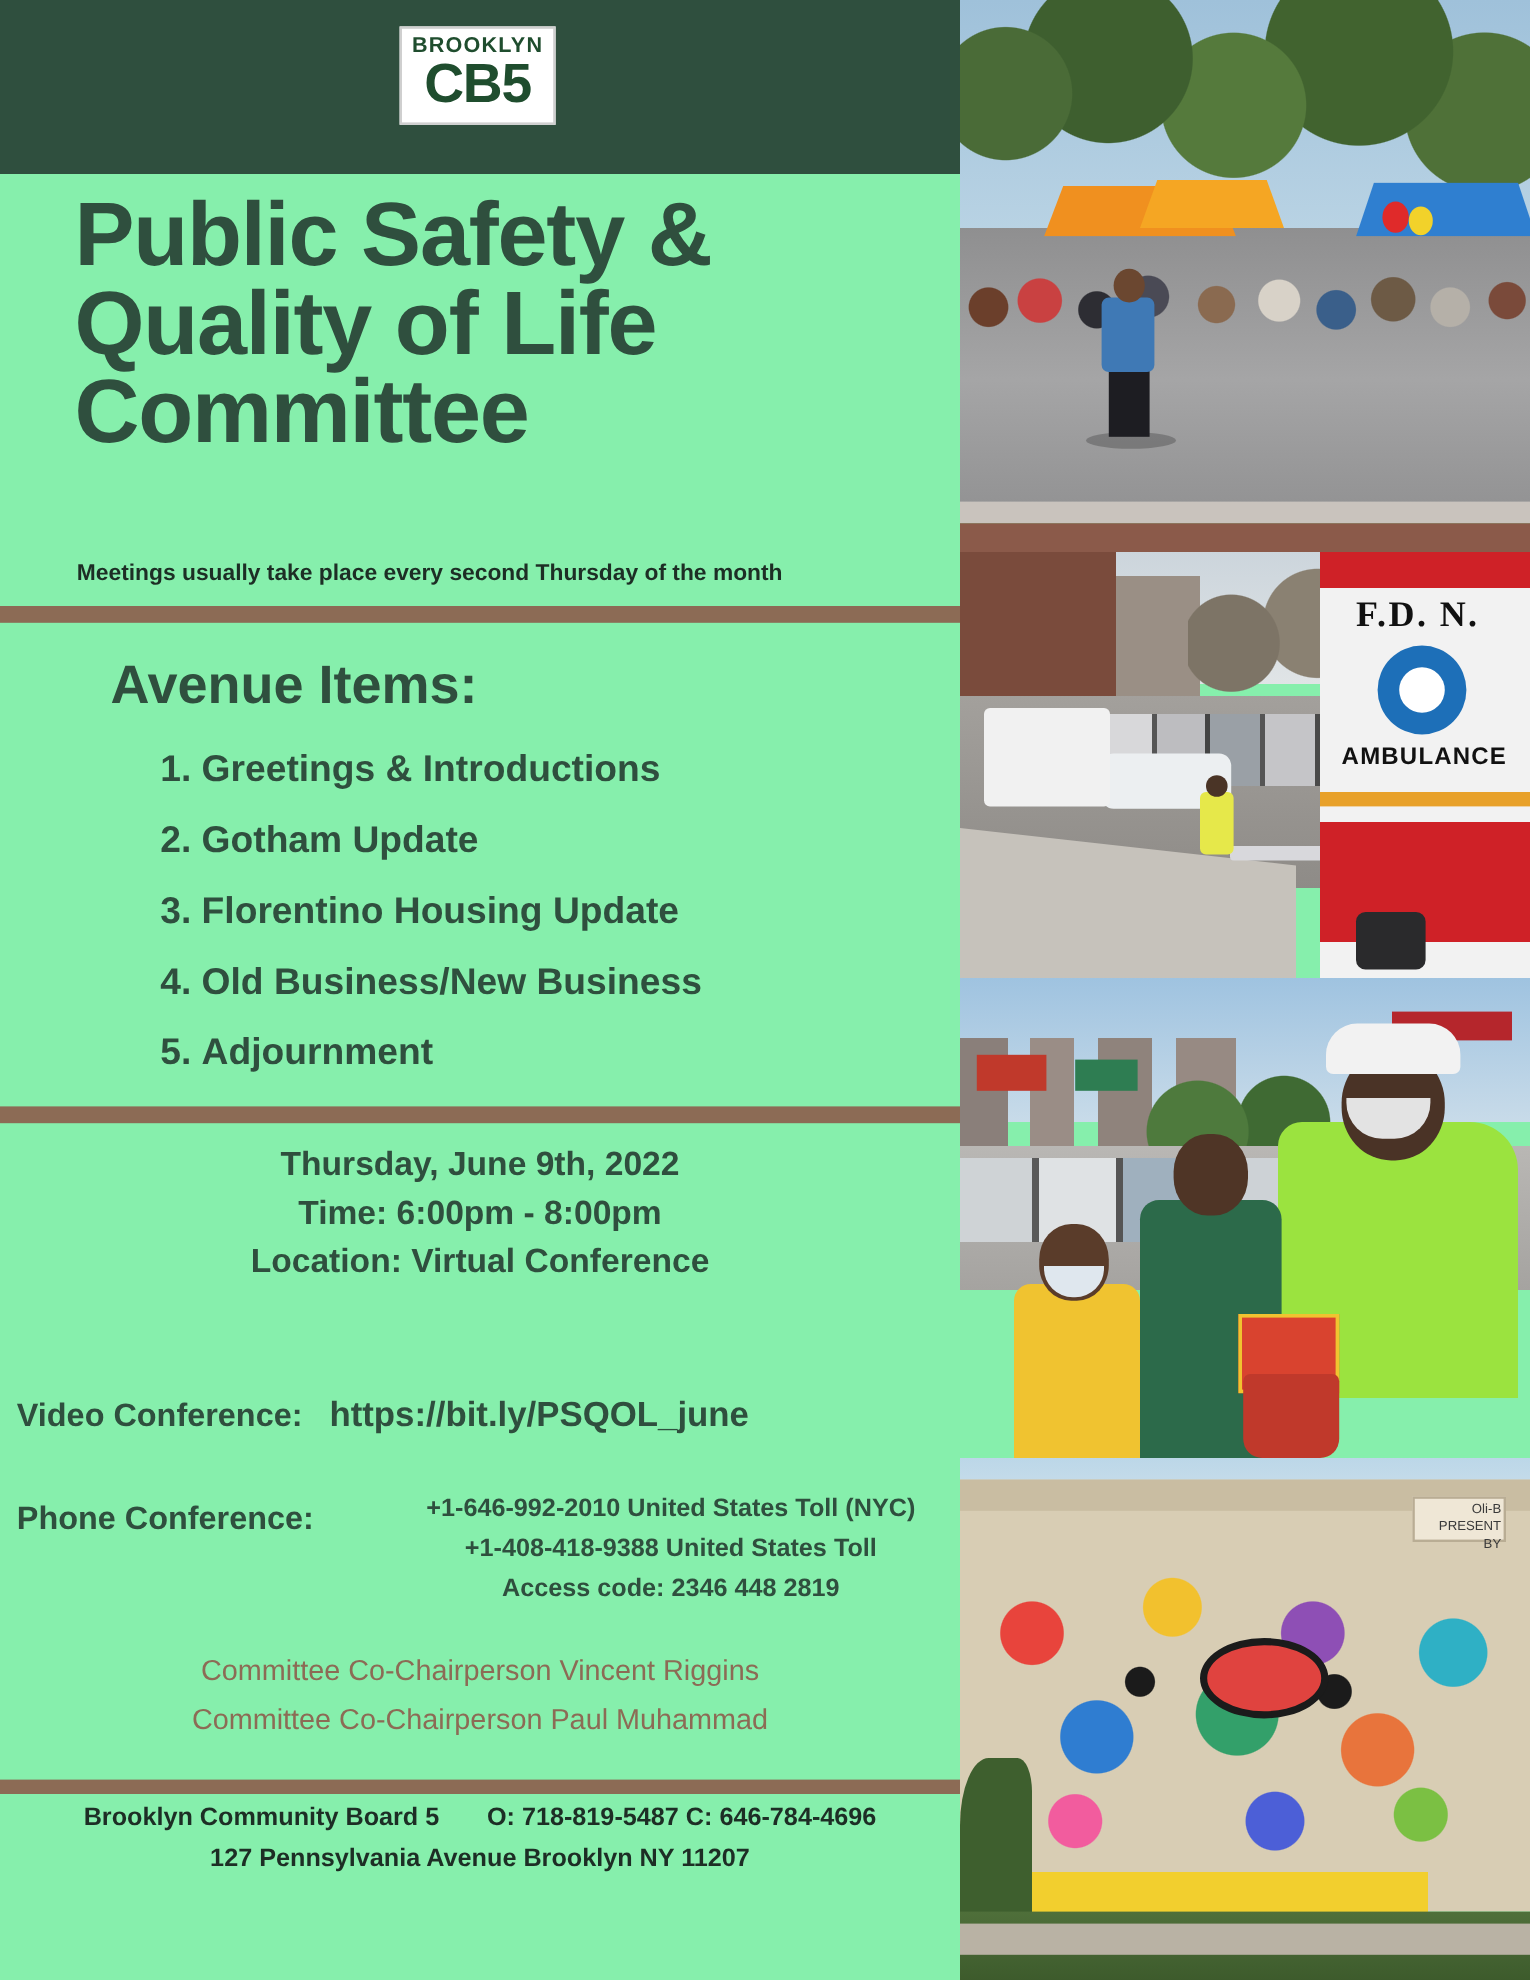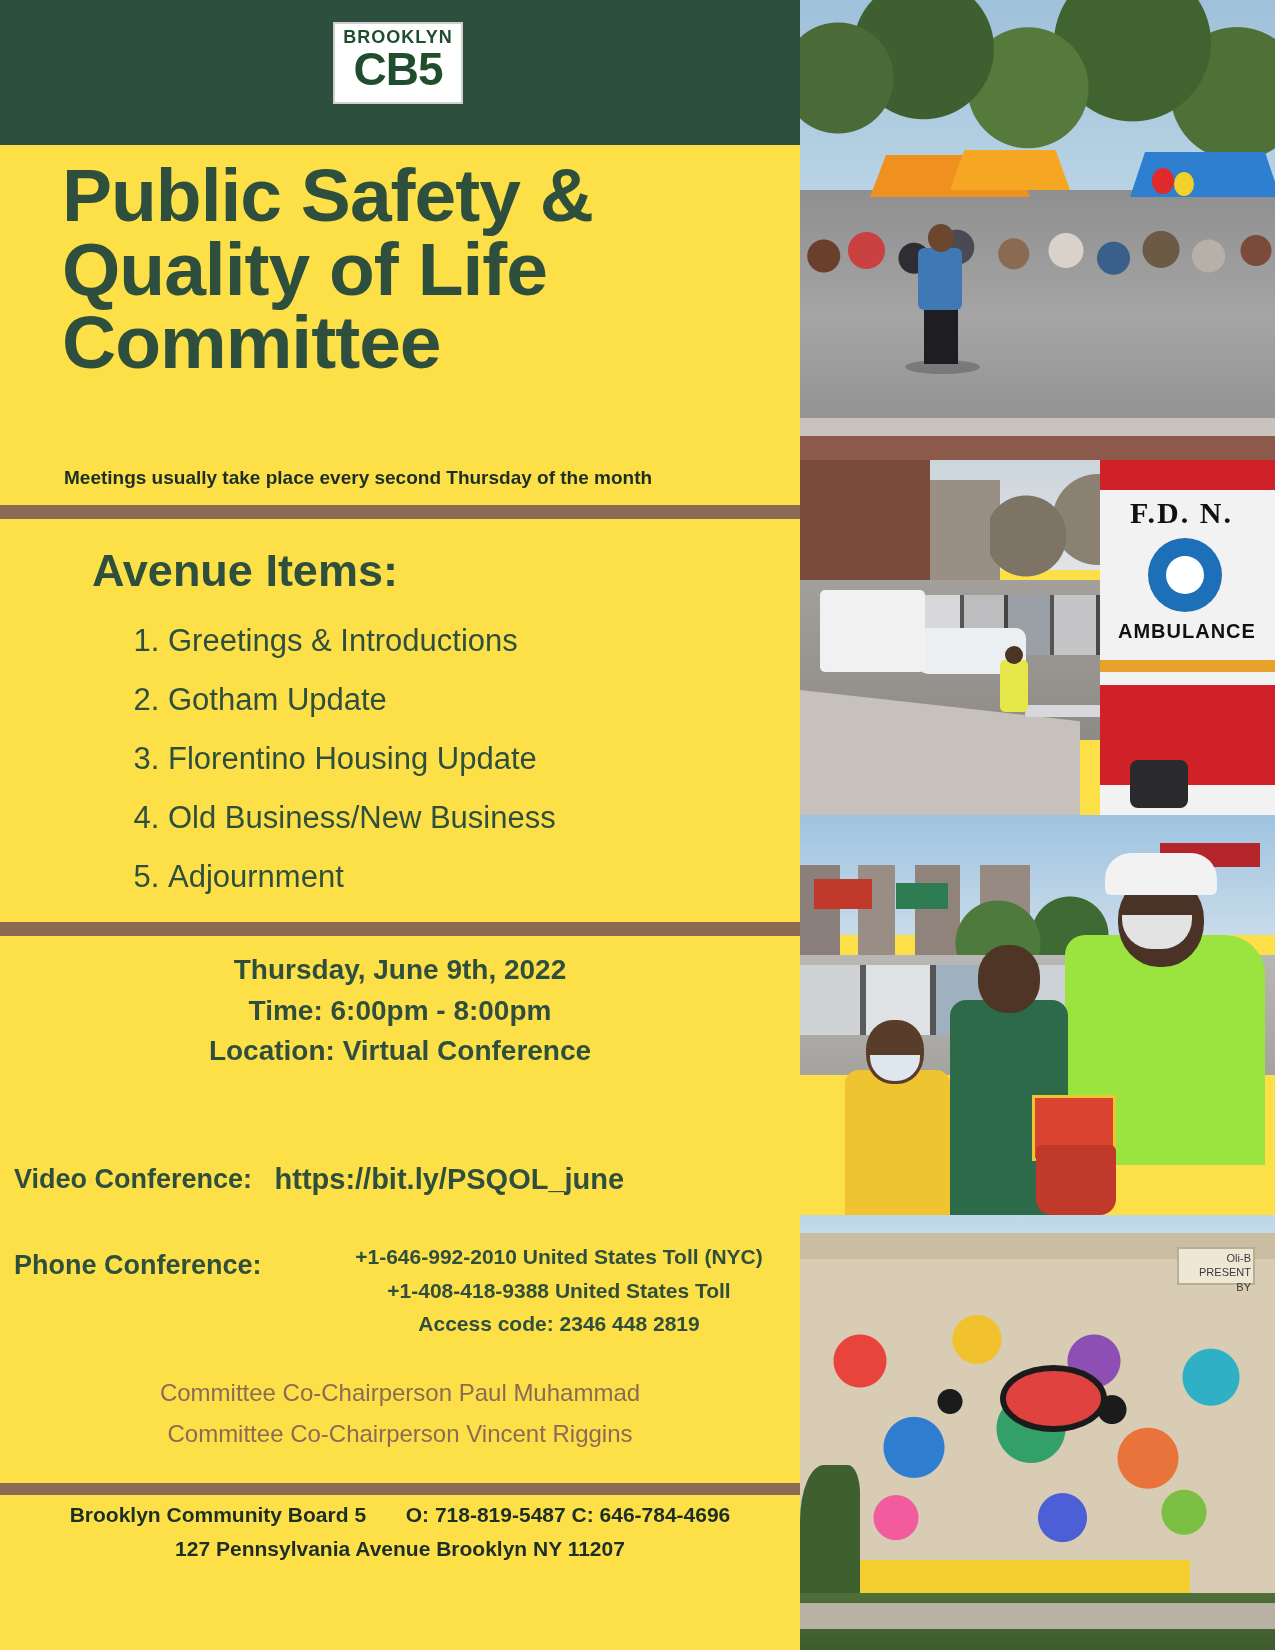--- a/index.html
+++ b/index.html
@@ -8,21 +8,21 @@
     background: #ffffff;
   }
   body {
     font-family: "Liberation Sans", sans-serif;
   }
   .page {
     position: relative;
     width: 1275px;
     height: 1650px;
     overflow: hidden;
-    background: #fde047;
+    background: #86efac;
   }
 
   
   .top-band {
     position: absolute;
     left: 0;
     top: 0;
     width: 800px;
     height: 145px;
     background: #2f4f3e;
@@ -112,21 +112,21 @@
     position: absolute;
     left: 128px;
     top: 467px;
     margin: 0;
     padding: 0 0 0 40px;
     list-style: decimal;
     color: #2f4f3e;
   }
   .agenda-list li {
     font-size: 31px;
-    font-weight: normal;
+    font-weight: bold;
     line-height: 1.9;
     color: #2f4f3e;
   }
 
   .when-block {
     position: absolute;
     left: 0;
     top: 805px;
     width: 800px;
     text-align: center;
@@ -605,22 +605,22 @@
     <div class="phone-row">
       <div class="phone-label">Phone Conference:</div>
       <div class="phone-lines">
         <div>+1-646-992-2010 United States Toll (NYC)</div>
         <div>+1-408-418-9388 United States Toll</div>
         <div>Access code: 2346 448 2819</div>
       </div>
     </div>
 
     <div class="chairs">
+      <div>Committee Co-Chairperson Vincent Riggins</div>
       <div>Committee Co-Chairperson Paul Muhammad</div>
-      <div>Committee Co-Chairperson Vincent Riggins</div>
     </div>
 
     <div class="rule rule-3"></div>
 
     <div class="footer">
       <div>
         <span>Brooklyn Community Board 5</span>
         <span class="sep"></span>
         <span>O: 718-819-5487 C: 646-784-4696</span>
       </div>

